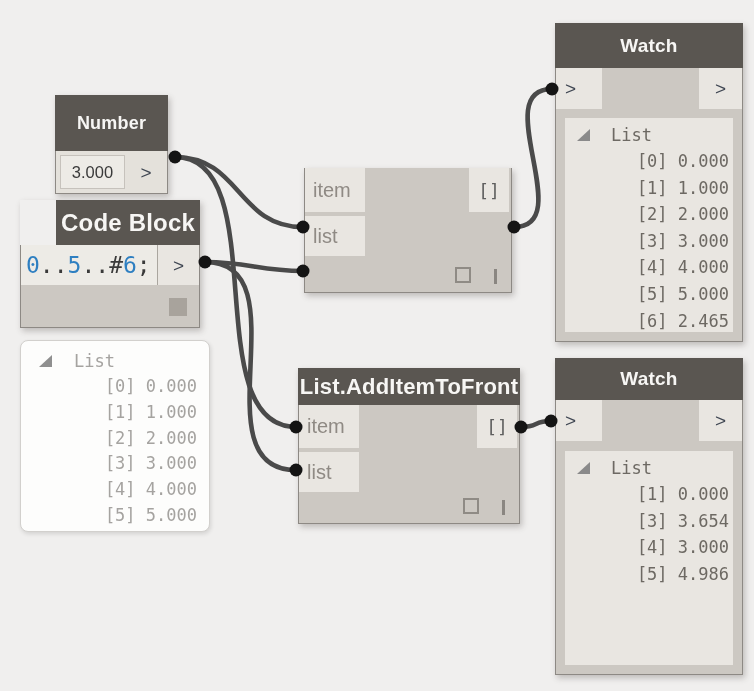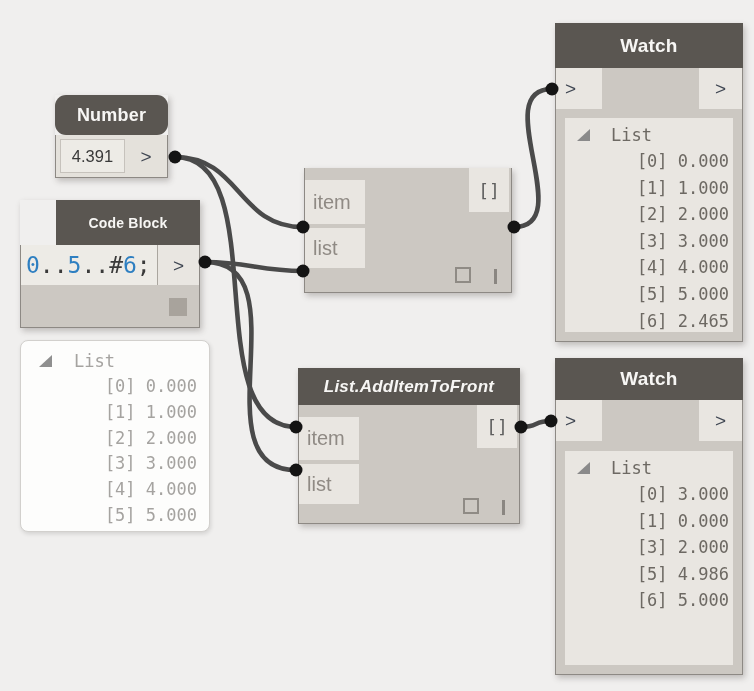--- a/index.html
+++ b/index.html
@@ -17,32 +17,32 @@
     background:var(--node-body,#ccc8c2);
     border:1px solid #8d8984;border-top:none;
     position:relative;box-sizing:border-box;
   }
   .light{background:var(--light-block,#e9e6e1);}
   .mono{font-family:"DejaVu Sans Mono","Liberation Mono",monospace;}
   .chev{color:var(--chevron,#3f4652);font-size:19px;line-height:1;}
 
   
   #number-node{left:55px;top:95px;width:113px;}
-  #number-node .hdr{height:40px;font-size:18px;border-radius:11px;}
+  #number-node .hdr{height:56px;font-size:18px;}
   #number-node .nbody{height:43px;display:flex;align-items:stretch;background:#e4e1db;}
   .numbox{
     flex:1;margin:4px 0 4px 4px;background:#edebe6;border:1px solid #c6c2bc;
     display:flex;align-items:center;justify-content:center;
     font-size:16.5px;color:#3a3a3a;
   }
   .numport{width:42px;display:flex;align-items:center;justify-content:center;}
 
   
   #codeblock-node{left:20px;top:200px;width:180px;}
-  #codeblock-node .hdr{height:45px;font-size:14px;margin-left:36px;}
+  #codeblock-node .hdr{height:45px;font-size:24px;margin-left:36px;}
   #codeblock-node .nbody{height:83px;}
   .coderow{display:flex;height:40px;}
   .codecell{
     flex:1;background:#edebe6;display:flex;align-items:center;padding-left:5px;
     font-size:23px;letter-spacing:0;
   }
   .codeport{width:41px;border-left:1px solid #aaa69f;display:flex;align-items:center;justify-content:center;}
   .grip{position:absolute;right:12px;bottom:11px;width:18px;height:18px;background:#a8a39c;}
 
   
@@ -54,26 +54,26 @@
   }
   #preview-bubble .rootrow{display:flex;align-items:center;height:26px;padding-left:18px;}
   #preview-bubble .rootrow span{margin-left:22px;}
   #preview-bubble .lrow{height:25.8px;line-height:25.8px;text-align:right;padding-right:12px;}
 
   
   #addend-node{left:304px;top:168px;width:208px;}
   #addend-node .hdr{height:37px;font-size:17px;}
   #addend-node .nbody{height:125px;}
   #addfront-node{left:298px;top:368px;width:222px;}
-  #addfront-node .hdr{height:37px;font-size:17px;font-style:italic;}
+  #addfront-node .hdr{height:37px;font-size:22px;}
   #addfront-node .nbody{height:119px;}
   .inblock{
     position:absolute;left:0;width:60px;display:flex;align-items:center;
     padding-left:8px;box-sizing:border-box;
-    font-size:20px;color:var(--label-text,#8f8a84);margin-top:12px;
+    font-size:20px;color:var(--label-text,#8f8a84);
   }
   .outblock{
     position:absolute;right:2px;top:0;width:40px;display:flex;align-items:center;justify-content:center;
     font-size:18px;color:#5f5f5f;
   }
   .sqtoggle{position:absolute;right:40px;bottom:9px;width:12px;height:12px;border:2px solid #8f8b85;background:transparent;}
   .lacebar{position:absolute;right:14px;bottom:8px;width:3px;height:15px;background:#8a8681;}
 
   
   .watch{width:188px;}
@@ -100,21 +100,21 @@
   #wire-svg{position:absolute;left:0;top:0;width:754px;height:691px;pointer-events:none;z-index:50;}
 </style>
 </head>
 <body>
 
 <div class="node" id="number-node">
   <div class="hdr">
     <span>Number</span>
   </div>
   <div class="nbody">
-    <div class="numbox">4.391</div>
+    <div class="numbox">3.000</div>
     <div class="numport">
       <span class="chev">&gt;</span>
     </div>
   </div>
 </div>
 
 <div class="node" id="codeblock-node">
   <div class="hdr">
     <span>Code Block</span>
   </div>
@@ -231,25 +231,24 @@
         <span class="chev">&gt;</span>
       </div>
     </div>
     <div class="wlist light mono" style="margin-top:10px;">
       <div class="rootrow">
         <svg class="tri" width="13" height="12" viewBox="0 0 13 12">
             <polygon points="13,0 13,12 0,12" fill="#8a8a8a"></polygon>
           </svg>
         <span>List</span>
       </div>
-      <div class="lrow">[0] 3.000</div>
       <div class="lrow">[1] 0.000</div>
-      <div class="lrow">[3] 2.000</div>
+      <div class="lrow">[3] 3.654</div>
+      <div class="lrow">[4] 3.000</div>
       <div class="lrow">[5] 4.986</div>
-      <div class="lrow">[6] 5.000</div>
     </div>
   </div>
 </div>
 
 <svg id="wire-svg">
     <path d="M175,157 C240.6506664094128,157 237.3493335905872,227 303,227" fill="none" stroke="#4a4a4a" stroke-width="4.6" stroke-linecap="round"></path>
     <path d="M175,157 C275,157 196,427 296,427" fill="none" stroke="#4a4a4a" stroke-width="4.6" stroke-linecap="round"></path>
     <path d="M205,262 C249.2855789168438,262 258.7144210831562,271 303,271" fill="none" stroke="#4a4a4a" stroke-width="4.6" stroke-linecap="round"></path>
     <path d="M205,262 C305,262 196,470 296,470" fill="none" stroke="#4a4a4a" stroke-width="4.6" stroke-linecap="round"></path>
     <path d="M514,227 C578.4113344062984,227 487.5886655937016,89 552,89" fill="none" stroke="#4a4a4a" stroke-width="4.6" stroke-linecap="round"></path>

